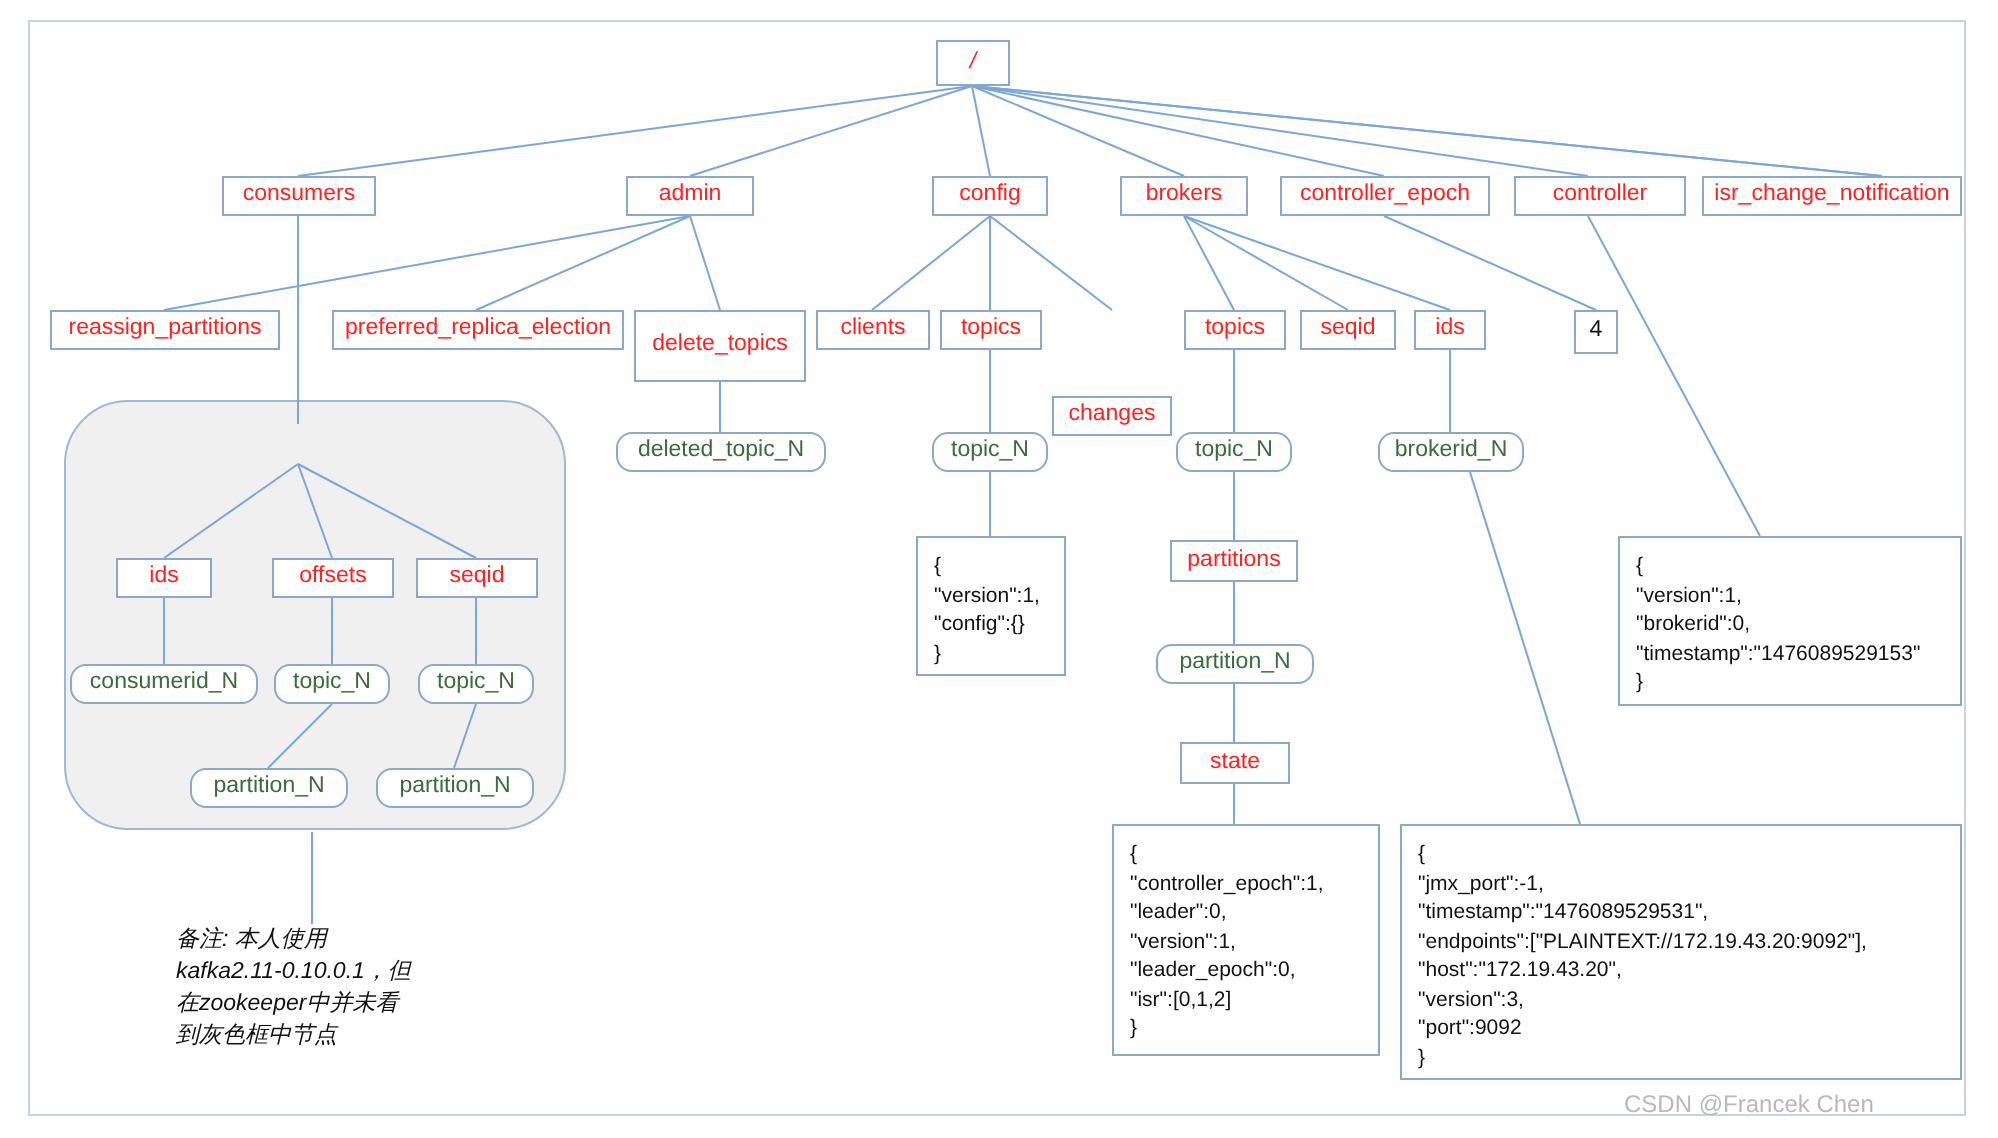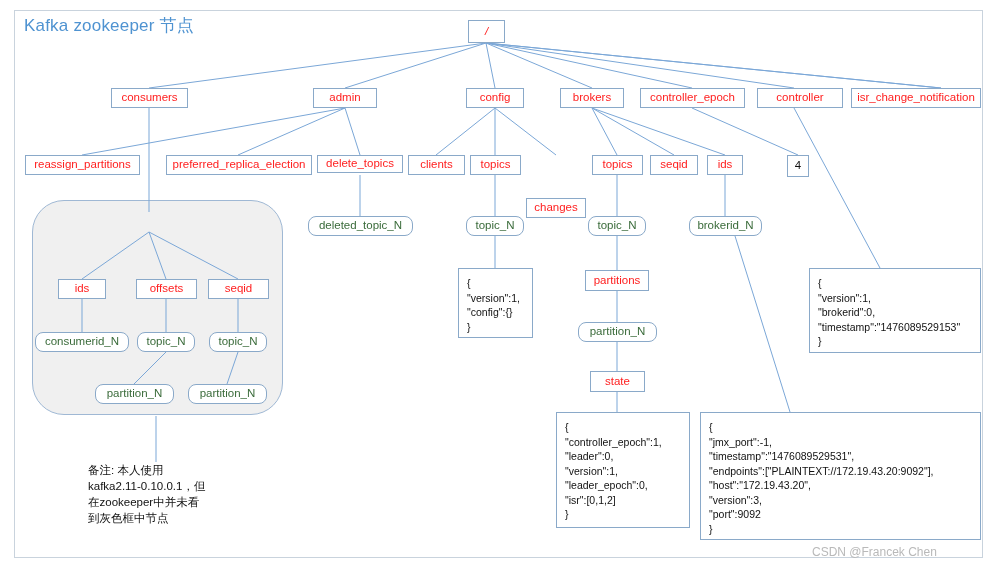--- a/index.html
+++ b/index.html
@@ -31,33 +31,32 @@
   .node.green{color:#3a6b3a;border-radius:8px;}
   .node.black{color:#111;}
 
   
   .jsonbox{position:absolute;box-sizing:border-box;border:1px solid #8aa9c9;
            background:#fff;color:#111;font-size:10.5px;line-height:14.5px;
            padding:7px 6px 4px 8px;white-space:pre;text-align:left;
            font-family:"Liberation Sans","DejaVu Sans",sans-serif;}
 
   .note{position:absolute;left:88px;top:462px;width:190px;color:#111;
-        font-size:11.5px;line-height:16px;white-space:pre-line;}
+        font-size:11.5px;line-height:16px;font-style:italic;white-space:pre-line;}
 
   .watermark{position:absolute;left:812px;top:545px;color:#b9b9b9;
              font-size:12px;white-space:nowrap;}
 </style>
 </head>
 <body>
 
 <div id="stage">
 
   <div class="frame"></div>
 
-  <div class="title">Kafka zookeeper 节点</div>
 
   <div class="greybox"></div>
 
   <svg class="links" viewBox="0 0 999 569" xmlns="http://www.w3.org/2000/svg">
     <g stroke="#7ba7d7" stroke-width="1" fill="none">
 
       <line x1="486" y1="43" x2="149" y2="88"></line>
       <line x1="486" y1="43" x2="345" y2="88"></line>
       <line x1="486" y1="43" x2="495" y2="88"></line>
       <line x1="486" y1="43" x2="592" y2="88"></line>
@@ -120,21 +119,21 @@
   <div class="node red" style="left:111px;top:88px;width:77px;height:20px;">consumers</div>
   <div class="node red" style="left:313px;top:88px;width:64px;height:20px;">admin</div>
   <div class="node red" style="left:466px;top:88px;width:58px;height:20px;">config</div>
   <div class="node red" style="left:560px;top:88px;width:64px;height:20px;">brokers</div>
   <div class="node red" style="left:640px;top:88px;width:105px;height:20px;">controller_epoch</div>
   <div class="node red" style="left:757px;top:88px;width:86px;height:20px;">controller</div>
   <div class="node red" style="left:851px;top:88px;width:130px;height:20px;">isr_change_notification</div>
 
   <div class="node red" style="left:166px;top:155px;width:146px;height:20px;">preferred_replica_election</div>
   <div class="node red" style="left:25px;top:155px;width:115px;height:20px;">reassign_partitions</div>
-  <div class="node red" style="left:317px;top:155px;width:86px;height:18px;">delete_topics</div>
+  <div class="node red" style="left:317px;top:155px;width:86px;height:36px;">delete_topics</div>
   <div class="node red" style="left:408px;top:155px;width:57px;height:20px;">clients</div>
   <div class="node red" style="left:470px;top:155px;width:51px;height:20px;">topics</div>
   <div class="node red" style="left:526px;top:155px;width:60px;height:20px;margin-top:43px;">changes</div>
   <div class="node red" style="left:592px;top:155px;width:51px;height:20px;">topics</div>
   <div class="node red" style="left:650px;top:155px;width:48px;height:20px;">seqid</div>
   <div class="node red" style="left:707px;top:155px;width:36px;height:20px;">ids</div>
   <div class="node black" style="left:787px;top:155px;width:22px;height:22px;">4</div>
 
   <div class="node green" style="left:308px;top:216px;width:105px;height:20px;">deleted_topic_N</div>
   <div class="node green" style="left:466px;top:216px;width:58px;height:20px;">topic_N</div>

